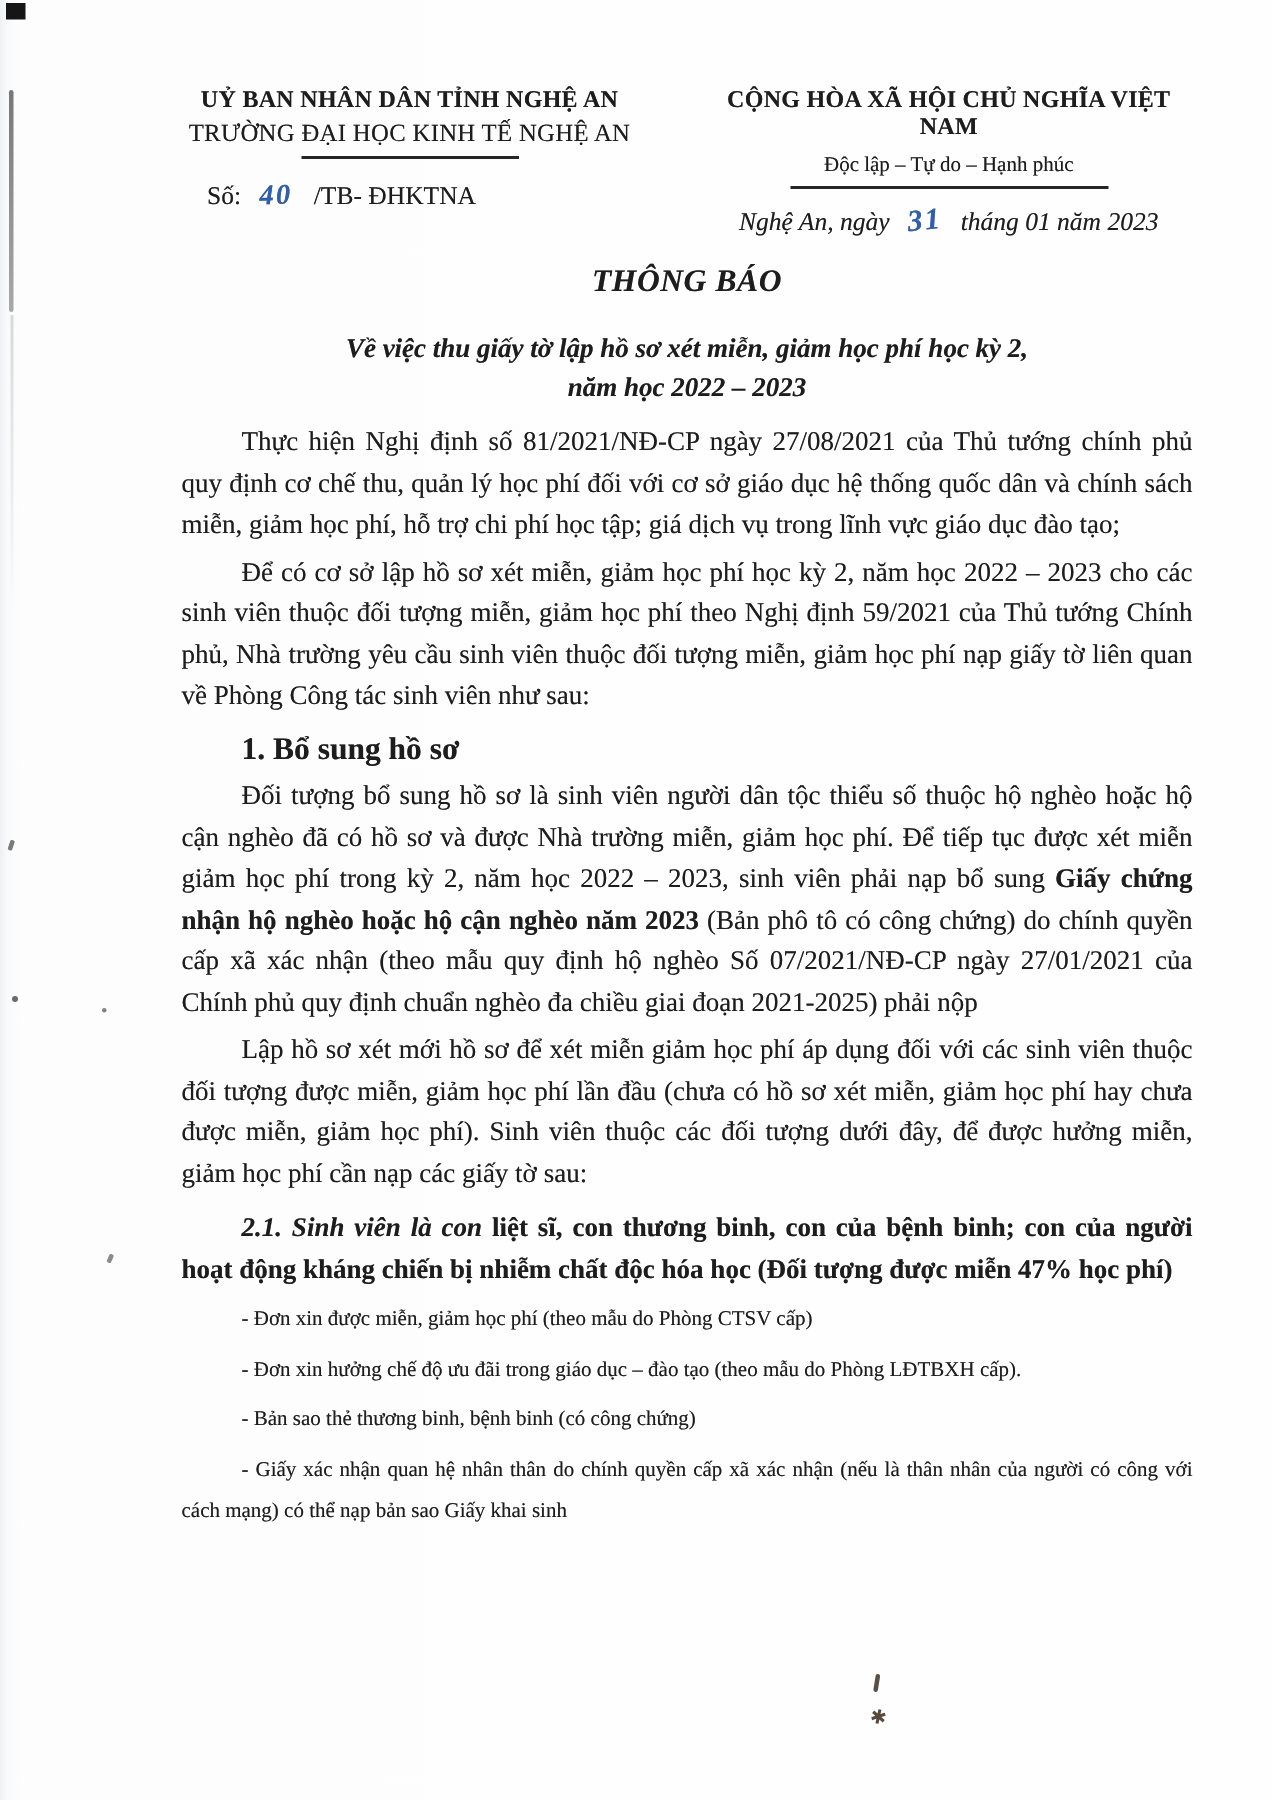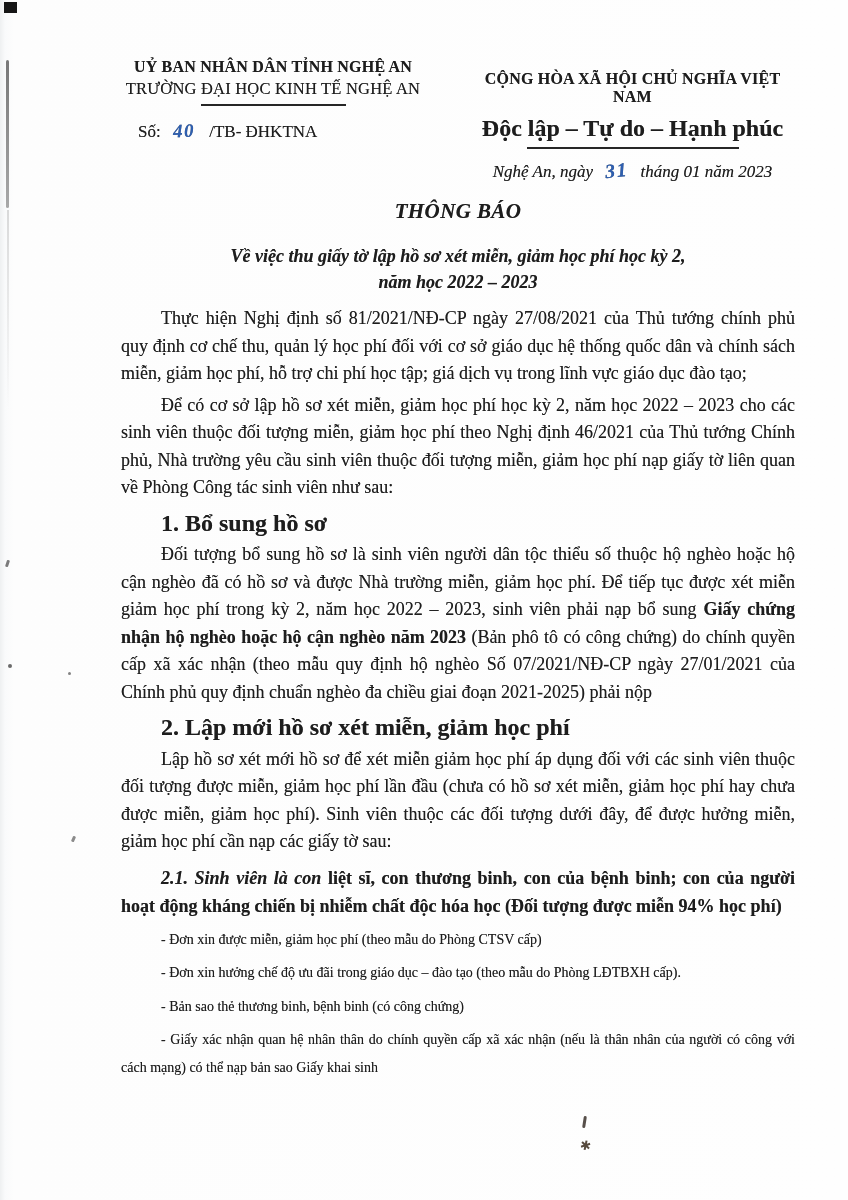--- a/index.html
+++ b/index.html
@@ -24,41 +24,41 @@
   .speck.s2{left:8px;top:664px;width:4px;height:4px;border-radius:50%;opacity:.9;}
   .speck.s3{left:68px;top:672px;width:3px;height:3px;border-radius:50%;opacity:.75;}
   .speck.s4{left:72px;top:836px;width:3px;height:6px;transform:rotate(24deg);opacity:.7;}
   .mark-tick{position:absolute;left:583px;top:1116px;width:3px;height:12px;background:#39302a;
     transform:rotate(9deg);border-radius:2px;opacity:.85;}
   .mark-blob{position:absolute;left:580px;top:1138px;font-family:"DejaVu Sans",sans-serif;
     font-size:13px;color:#453729;transform:rotate(12deg);opacity:.9;}
   
   .header{display:flex;justify-content:space-between;padding:58px 48px 0 98px;}
   .hdr-left{width:350px;text-align:center;}
-  .hdr-right{width:335px;text-align:center;margin-top:12px;}
+  .hdr-right{width:335px;text-align:center;}
   .hdr-line1{font-weight:700;font-size:16px;letter-spacing:.2px;}
   .hdr-line2{font-weight:400;font-size:16.5px;margin-top:3px;letter-spacing:.2px;}
-  .motto{font-weight:700;font-size:24px;margin-top:9px;}
+  .motto{font-weight:400;font-size:14px;margin-top:9px;}
   .rule{height:2px;background:#262626;margin:5px auto 0;}
   .rule-left{width:145px;}
   .rule-right{width:212px;}
   .doc-number{font-size:17px;margin-top:15px;text-align:left;padding-left:40px;}
   .date-line{font-style:italic;font-size:17px;margin-top:11px;white-space:nowrap;}
   .hand{display:inline-block;color:#2e5fb0;font-weight:700;font-style:italic;
     font-size:20px;letter-spacing:1.5px;line-height:1;}
   .hand.day{transform:rotate(-6deg);margin:0 8px;}
   .hand.num{transform:rotate(-2deg);margin:0 10px 0 8px;font-size:19px;}
   
   .title-block{text-align:center;margin-top:17px;padding:0 52px 0 120px;font-style:italic;}
   .doc-title{font-weight:700;font-size:21px;letter-spacing:.4px;}
   .doc-subtitle{font-weight:700;font-size:18px;line-height:26px;margin-top:19px;}
   
   .content{padding:6px 53px 0 121px;}
   .para{font-size:18px;line-height:27.5px;text-align:justify;text-indent:40px;margin:4px 0 0;}
-  .heading{font-weight:700;font-size:24px;line-height:27.5px;text-indent:40px;margin:8px 0 0;}
+  .heading{font-weight:700;font-size:21px;line-height:27.5px;text-indent:40px;margin:8px 0 0;}
   .h21{font-weight:700;font-size:18px;line-height:28px;text-align:justify;text-indent:40px;margin:8px 0 0;}
   .h21 .it{font-style:italic;}
   .item{font-size:14px;line-height:27.5px;text-align:justify;text-indent:40px;margin:6px 0 0;}
   .b{font-weight:700;}
   .txt{text-shadow:0 0 .4px rgba(20,20,20,.55);}
 </style>
 </head>
 <body>
 
 <div class="page">
@@ -100,32 +100,31 @@
   <div class="title-block">
     <div class="doc-title txt">THÔNG BÁO</div>
     <div class="doc-subtitle txt">
       <span>Về việc thu giấy tờ lập hồ sơ xét miễn, giảm học phí học kỳ 2,</span><br>
       <span>năm học 2022 – 2023</span>
     </div>
   </div>
 
   <div class="content">
     <p class="para txt">Thực hiện Nghị định số 81/2021/NĐ-CP ngày 27/08/2021 của Thủ tướng chính phủ quy định cơ chế thu, quản lý học phí đối với cơ sở giáo dục hệ thống quốc dân và chính sách miễn, giảm học phí, hỗ trợ chi phí học tập; giá dịch vụ trong lĩnh vực giáo dục đào tạo;</p>
-    <p class="para txt">Để có cơ sở lập hồ sơ xét miễn, giảm học phí học kỳ 2, năm học 2022 – 2023 cho các sinh viên thuộc đối tượng miễn, giảm học phí theo Nghị định 46/2021 của Thủ tướng Chính phủ, Nhà trường yêu cầu sinh viên thuộc đối tượng miễn, giảm học phí nạp giấy tờ liên quan về Phòng Công tác sinh viên như sau:</p>
+    <p class="para txt">Để có cơ sở lập hồ sơ xét miễn, giảm học phí học kỳ 2, năm học 2022 – 2023 cho các sinh viên thuộc đối tượng miễn, giảm học phí theo Nghị định 59/2021 của Thủ tướng Chính phủ, Nhà trường yêu cầu sinh viên thuộc đối tượng miễn, giảm học phí nạp giấy tờ liên quan về Phòng Công tác sinh viên như sau:</p>
 
     <p class="heading txt">1. Bổ sung hồ sơ</p>
     <p class="para txt">
       <span>Đối tượng bổ sung hồ sơ là sinh viên người dân tộc thiểu số thuộc hộ nghèo hoặc hộ cận nghèo đã có hồ sơ và được Nhà trường miễn, giảm học phí. Để tiếp tục được xét miễn giảm học phí trong kỳ 2, năm học 2022 – 2023, sinh viên phải nạp bổ sung </span><span class="b">Giấy chứng nhận hộ nghèo hoặc hộ cận nghèo năm 2023</span><span> (Bản phô tô có công chứng) do chính quyền cấp xã xác nhận (theo mẫu quy định hộ nghèo Số 07/2021/NĐ-CP ngày 27/01/2021 của Chính phủ quy định chuẩn nghèo đa chiều giai đoạn 2021-2025) phải nộp</span>
     </p>
 
-    <p class="heading txt">2. Lập mới hồ sơ xét miễn, giảm học phí</p>
     <p class="para txt">Lập hồ sơ xét mới hồ sơ để xét miễn giảm học phí áp dụng đối với các sinh viên thuộc đối tượng được miễn, giảm học phí lần đầu (chưa có hồ sơ xét miễn, giảm học phí hay chưa được miễn, giảm học phí). Sinh viên thuộc các đối tượng dưới đây, để được hưởng miễn, giảm học phí cần nạp các giấy tờ sau:</p>
 
     <p class="h21 txt">
-      <span class="it">2.1. Sinh viên là con</span><span> liệt sĩ, con thương binh, con của bệnh binh; con của người hoạt động kháng chiến bị nhiễm chất độc hóa học (Đối tượng được miễn 94% học phí)</span>
+      <span class="it">2.1. Sinh viên là con</span><span> liệt sĩ, con thương binh, con của bệnh binh; con của người hoạt động kháng chiến bị nhiễm chất độc hóa học (Đối tượng được miễn 47% học phí)</span>
     </p>
 
     <p class="item txt">- Đơn xin được miễn, giảm học phí (theo mẫu do Phòng CTSV cấp)</p>
     <p class="item txt">- Đơn xin hưởng chế độ ưu đãi trong giáo dục – đào tạo (theo mẫu do Phòng LĐTBXH cấp).</p>
     <p class="item txt">- Bản sao thẻ thương binh, bệnh binh (có công chứng)</p>
     <p class="item txt">- Giấy xác nhận quan hệ nhân thân do chính quyền cấp xã xác nhận (nếu là thân nhân của người có công với cách mạng) có thể nạp bản sao Giấy khai sinh</p>
   </div>
 
 </div>
 

